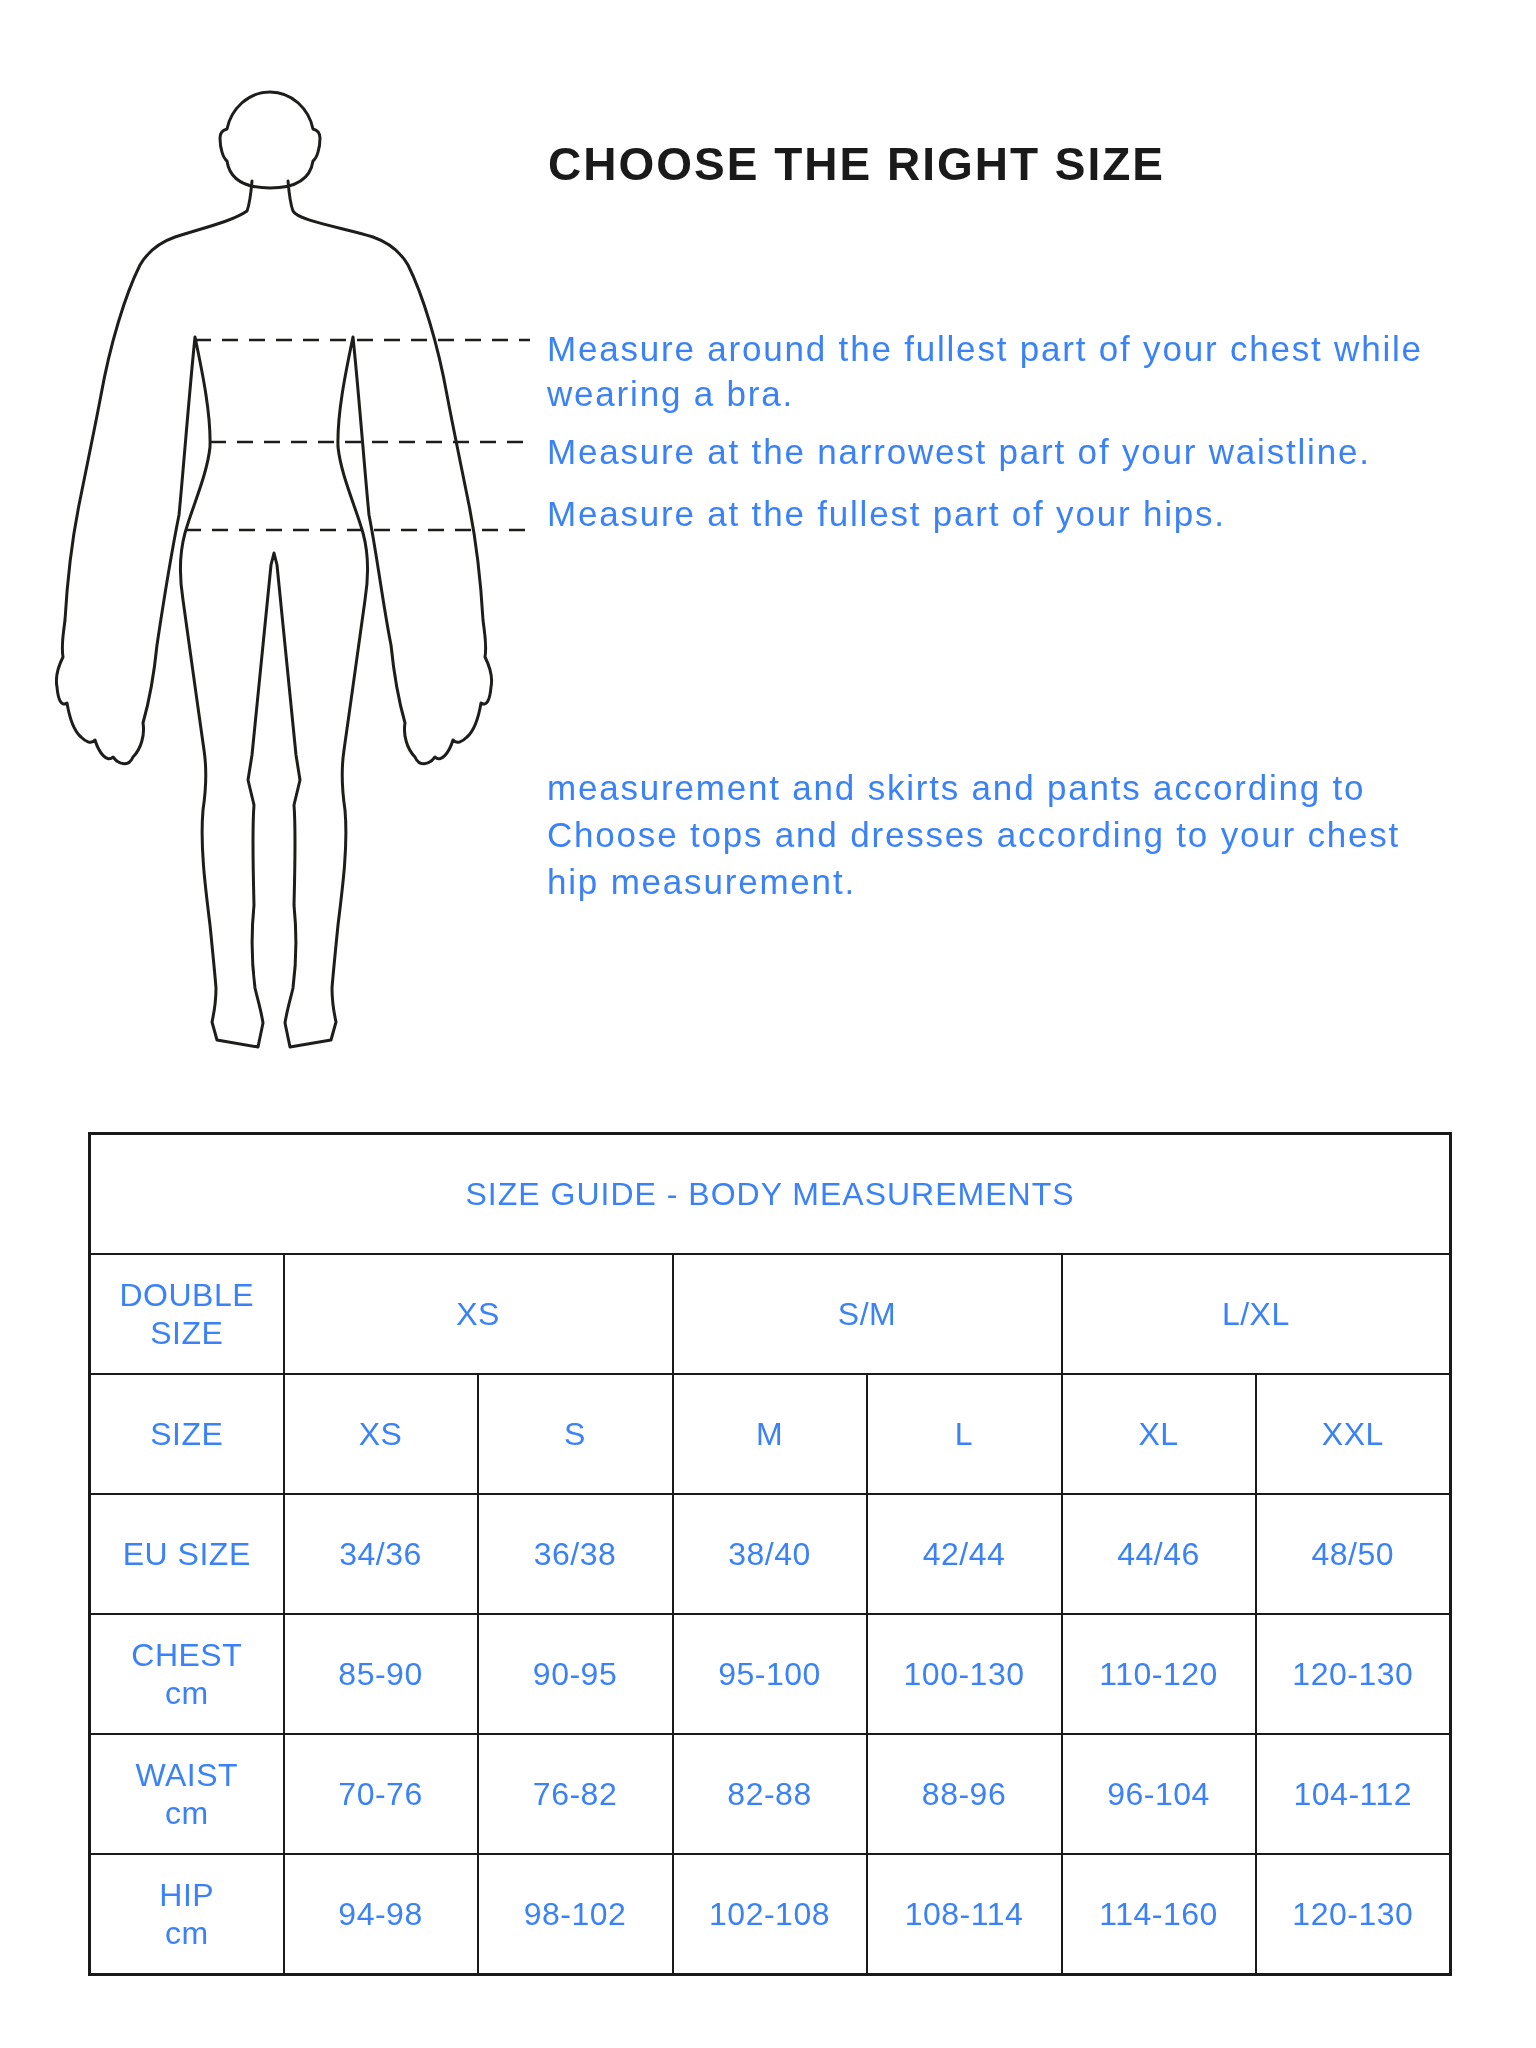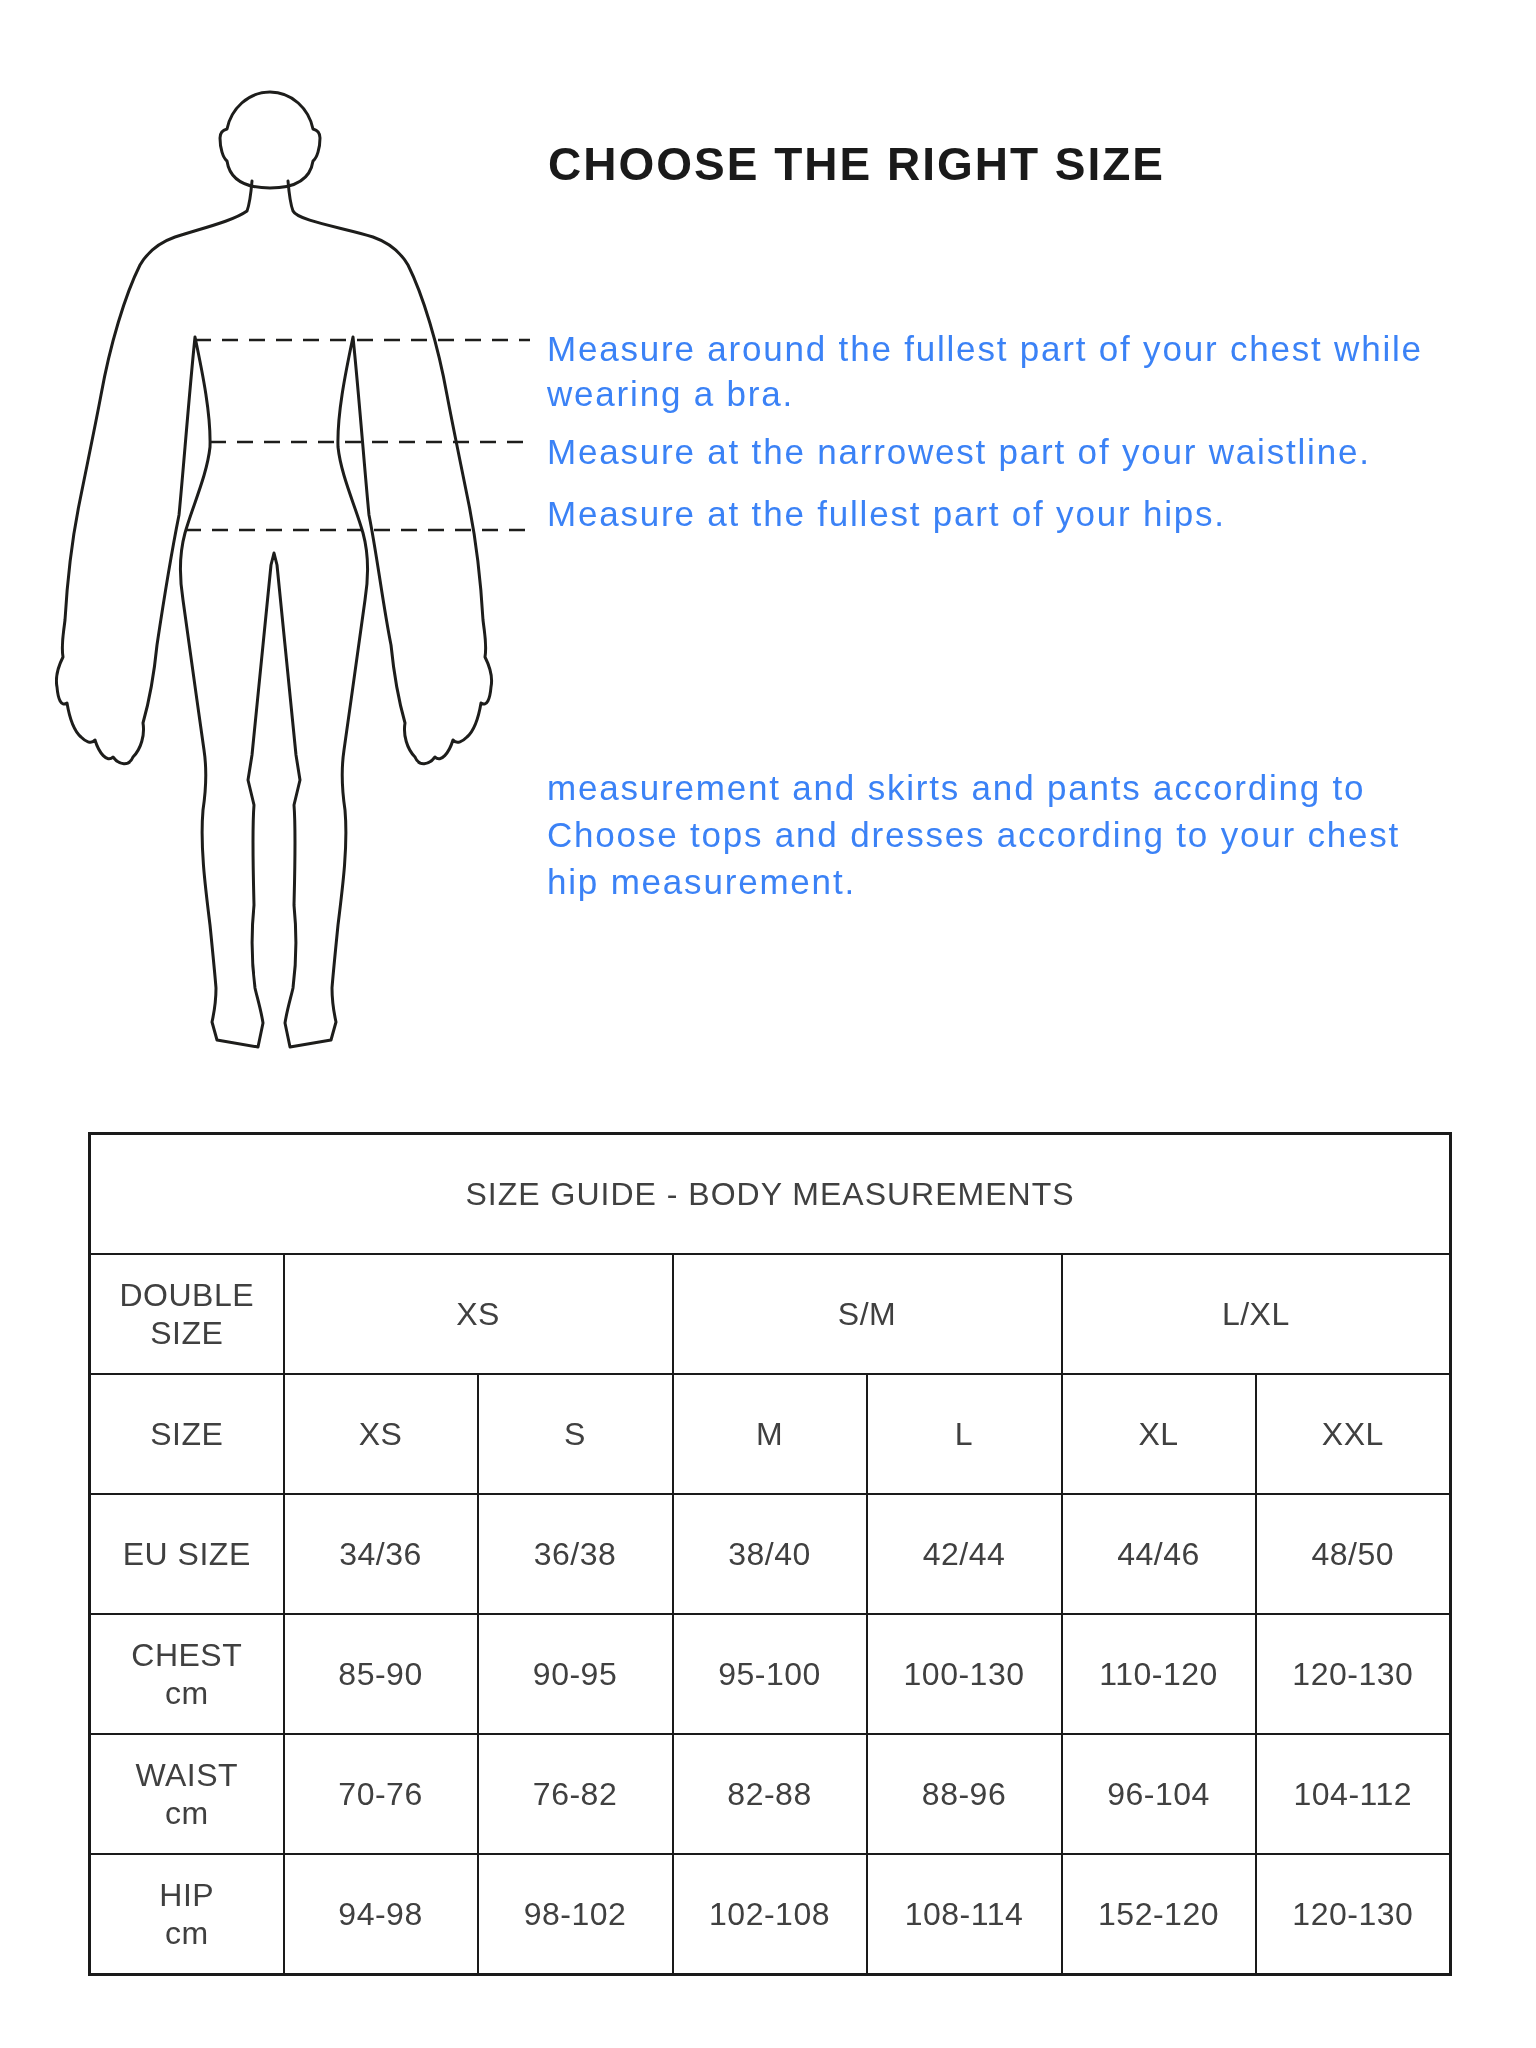--- a/index.html
+++ b/index.html
@@ -30,21 +30,21 @@
   .note-chest { top:326px; }
   .note-waist { top:429px; }
   .note-hip   { top:491px; }
   .advice     { top:764px; line-height:47px; }
 
   .table-wrap { position:absolute; left:88px; top:1132px; width:1361px; }
   table.size-table {
     border-collapse:collapse; table-layout:fixed;
     width:1361px;
     border:3px solid #1a1a1a;
-    font-size:32px; letter-spacing:0.5px; color:#404040;
+    font-size:32px; letter-spacing:0.5px; color:#3b82f6;
   }
   table.size-table td {
     border:2px solid #1a1a1a;
     height:118px;
     text-align:center; vertical-align:middle;
     padding:0;
   }
   td.tbl-title { font-size:32px; letter-spacing:1px; }
   .two-line { line-height:38px; }
 </style>
@@ -239,20 +239,20 @@
           <td>
             <div class="two-line">
               <div>HIP</div>
               <div>cm</div>
             </div>
           </td>
           <td>94-98</td>
           <td>98-102</td>
           <td>102-108</td>
           <td>108-114</td>
-          <td>152-120</td>
+          <td>114-160</td>
           <td>120-130</td>
         </tr>
       </tbody>
     </table>
   </div>
 
 </div>
 
 </body></html>

